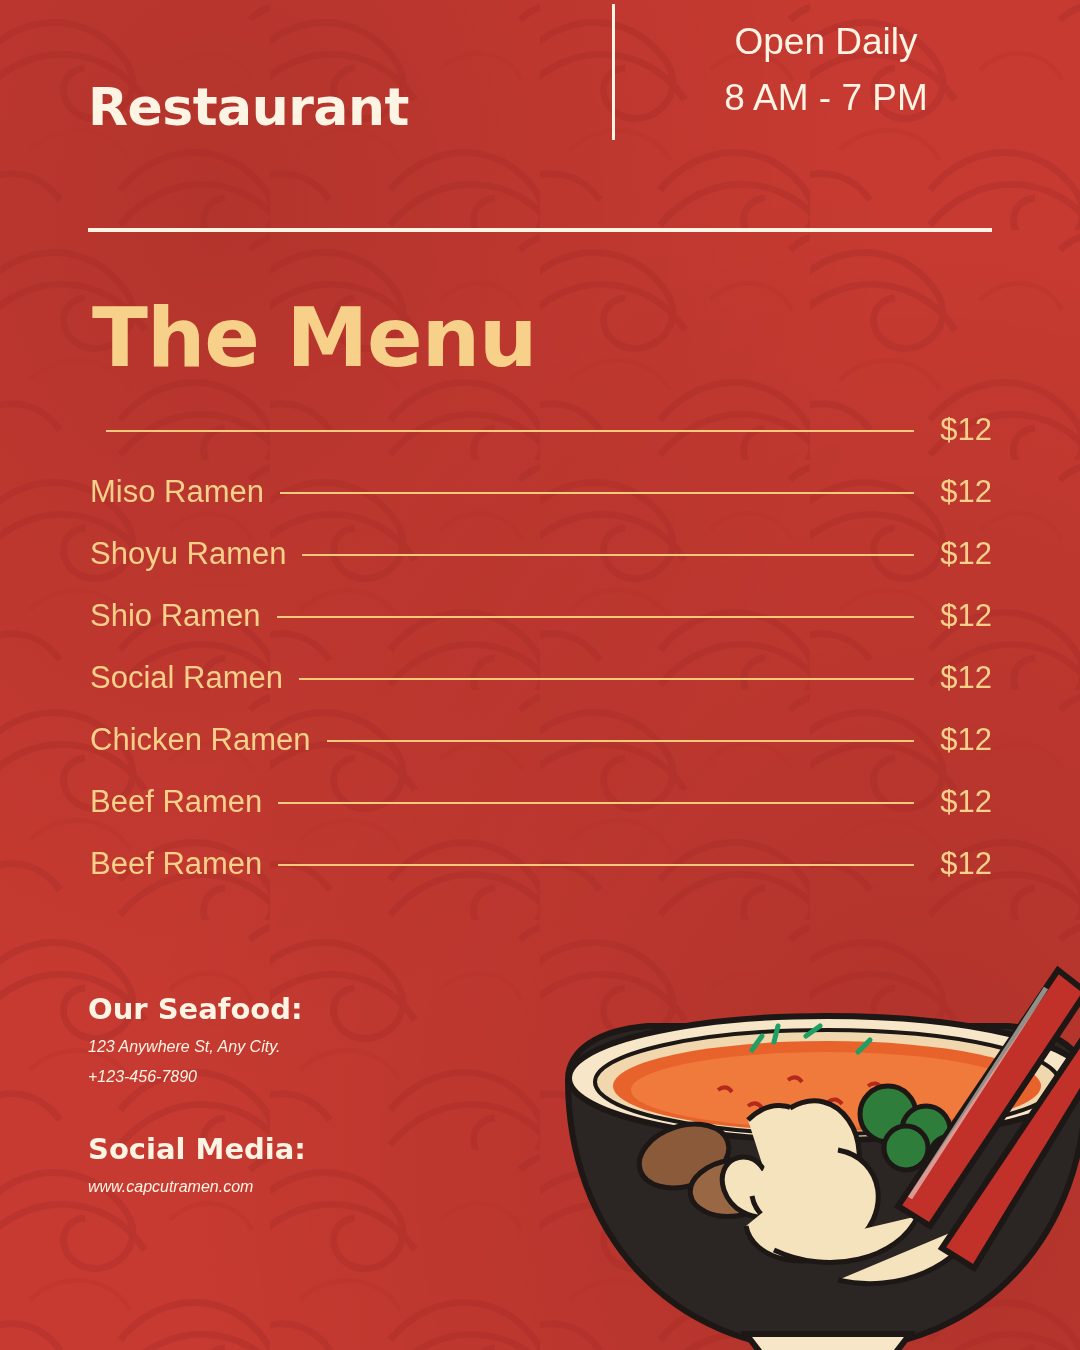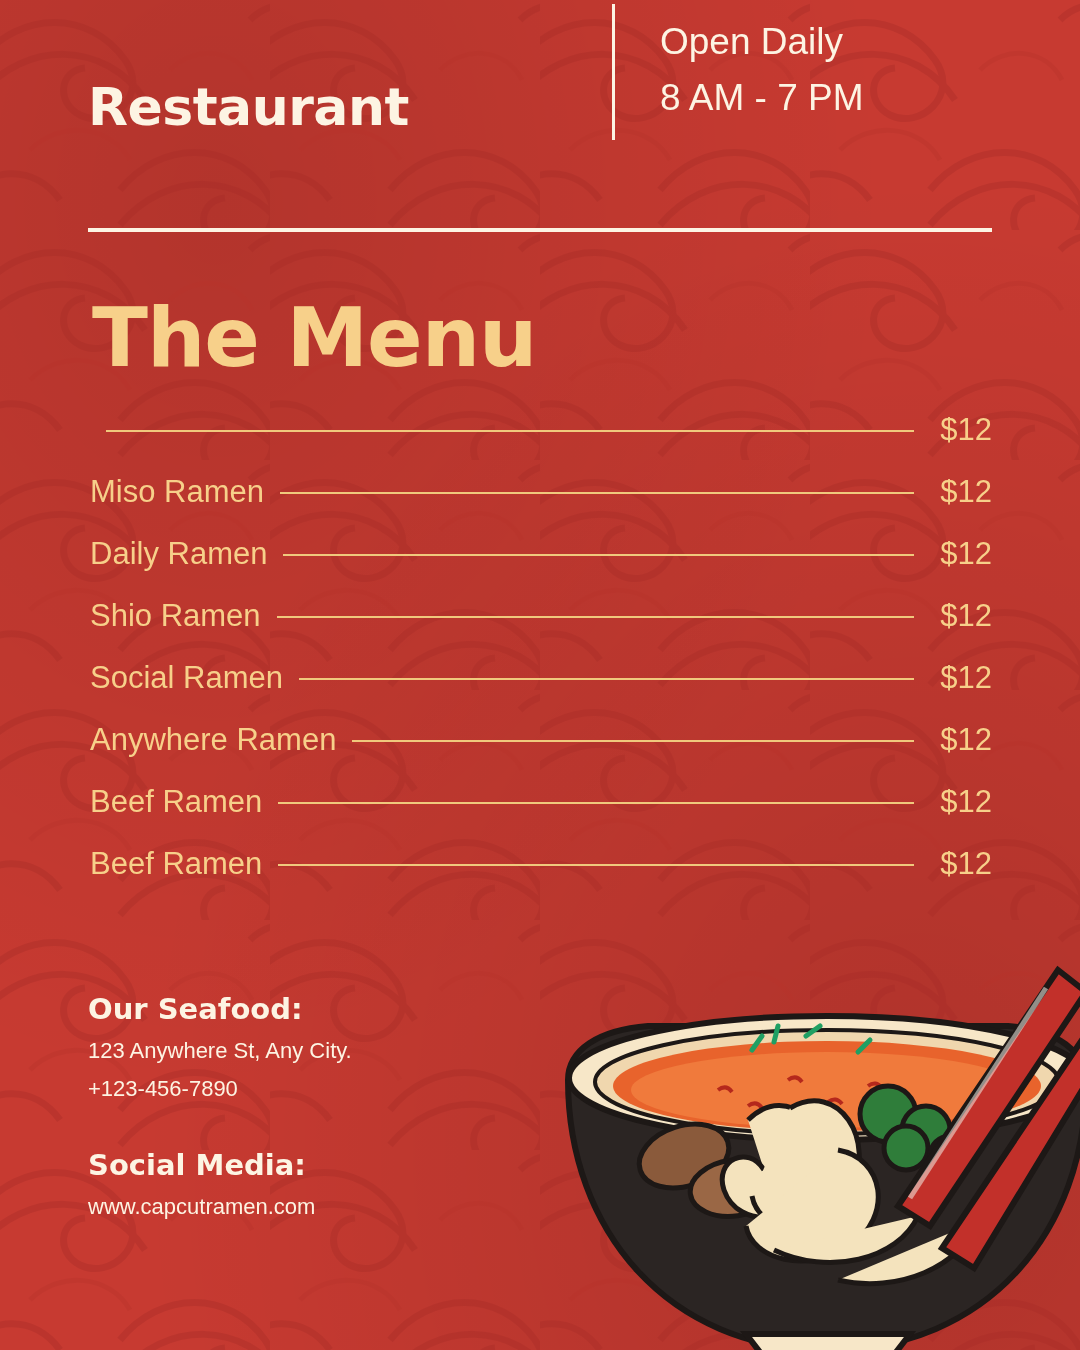--- a/index.html
+++ b/index.html
@@ -59,21 +59,21 @@
     top: 4px;
     width: 3px;
     height: 136px;
     background: #fdf4e3;
   }
   .hours {
     position: absolute;
     left: 660px;
     top: 14px;
     width: 332px;
-    text-align: left;
+    text-align: center;
     color: #fdf4e3;
     font-size: 37px;
     line-height: 1.5;
     font-family: "Liberation Sans", sans-serif;
   }
   .header-rule {
     position: absolute;
     left: 88px;
     top: 228px;
     width: 904px;
@@ -133,21 +133,22 @@
   }
   .contact h3 {
     margin: 0 0 12px 0;
     font-family: "DejaVu Sans", sans-serif;
     font-weight: bold;
     font-size: 29px;
     color: #fdf4e3;
   }
   .contact p {
     margin: 0 0 12px 0;
-    font-size: 22px;
+    font-size: 16px;
+    font-style: italic;
     color: #fdf4e3;
     font-family: "Liberation Sans", sans-serif;
   }
   .contact .spacer {
     height: 34px;
   }
 
   
   .bowl {
     position: absolute;
@@ -201,36 +202,36 @@
     <div class="menu-row">
       <span class="menu-dots"></span>
       <span class="menu-price">$12</span>
     </div>
     <div class="menu-row">
       <span class="menu-name">Miso Ramen</span>
       <span class="menu-dots"></span>
       <span class="menu-price">$12</span>
     </div>
     <div class="menu-row">
-      <span class="menu-name">Daily Ramen</span>
+      <span class="menu-name">Shoyu Ramen</span>
       <span class="menu-dots"></span>
       <span class="menu-price">$12</span>
     </div>
     <div class="menu-row">
       <span class="menu-name">Shio Ramen</span>
       <span class="menu-dots"></span>
       <span class="menu-price">$12</span>
     </div>
     <div class="menu-row">
       <span class="menu-name">Social Ramen</span>
       <span class="menu-dots"></span>
       <span class="menu-price">$12</span>
     </div>
     <div class="menu-row">
-      <span class="menu-name">Anywhere Ramen</span>
+      <span class="menu-name">Chicken Ramen</span>
       <span class="menu-dots"></span>
       <span class="menu-price">$12</span>
     </div>
     <div class="menu-row">
       <span class="menu-name">Beef Ramen</span>
       <span class="menu-dots"></span>
       <span class="menu-price">$12</span>
     </div>
     <div class="menu-row">
       <span class="menu-name">Beef Ramen</span>

